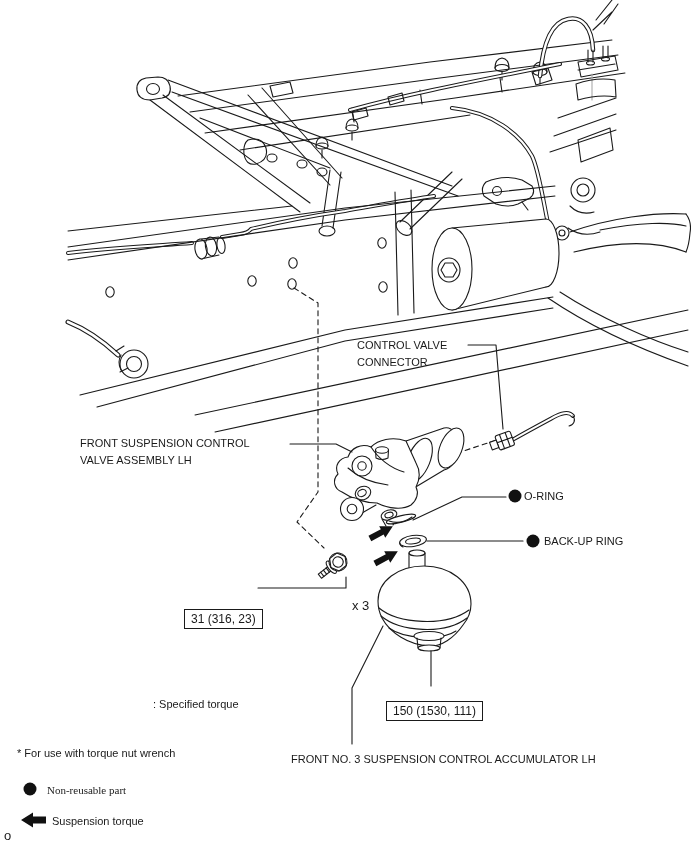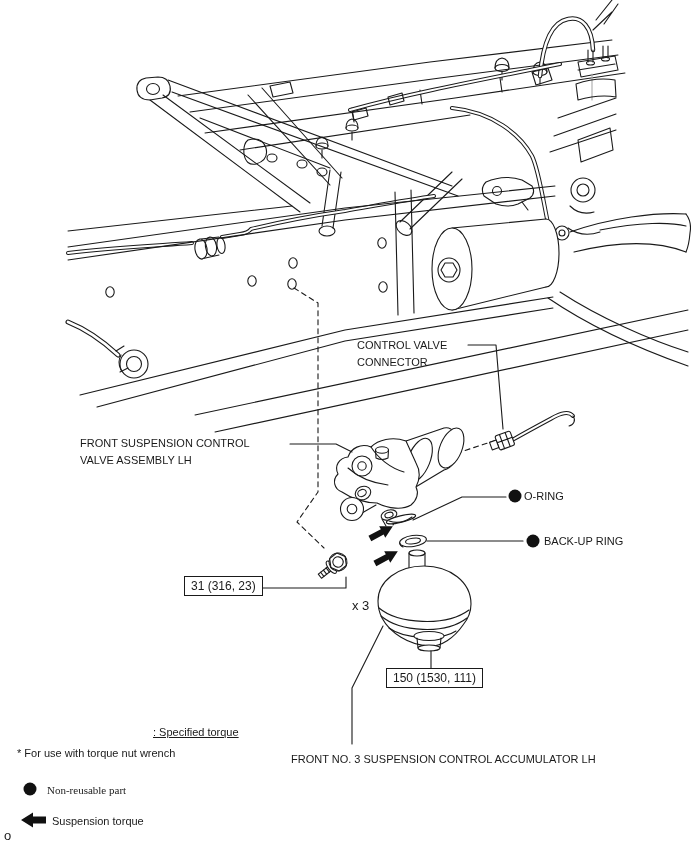--- a/index.html
+++ b/index.html
@@ -4,21 +4,21 @@
 <style>
   html,body{margin:0;padding:0;background:#fff;}
   #canvas{
     position:relative;width:691px;height:855px;background:#ffffff;
     font-family:"Liberation Sans", sans-serif;color:#1a1a1a;overflow:hidden;
   }
   svg{position:absolute;left:0;top:0;}
   .lbl{position:absolute;font-size:11px;line-height:16.5px;white-space:nowrap;color:#1a1a1a;}
   .box{
     position:absolute;border:1.2px solid #1a1a1a;background:#fff;
-    font-size:12px;line-height:14px;padding:2px 6px;white-space:nowrap;color:#1a1a1a;
+    font-size:12px;line-height:14px;padding:2px 6px;white-space:nowrap;color:#1a1a1a;margin-top:33px;
   }
   .stroke{stroke:#1a1a1a;fill:none;stroke-width:1.1;stroke-linecap:round;stroke-linejoin:round;}
   .fillw{fill:#ffffff;}
   .dash{stroke-dasharray:5 4;}
   .tubeB{stroke:#1a1a1a;fill:none;stroke-linecap:round;stroke-linejoin:round;}
   .tubeW{stroke:#ffffff;fill:none;stroke-linecap:round;stroke-linejoin:round;}
 </style>
 </head>
 <body>
 
@@ -269,21 +269,21 @@
   <div class="lbl" style="left:544px;top:533px;">BACK-UP RING</div>
 
   <div class="lbl" style="left:352px;top:558px;font-size:13px;margin-top:40px;">x 3</div>
 
   <div class="box" style="left:184px;top:576px;">31 (316, 23)</div>
 
   <div class="box" style="left:386px;top:668px;">150 (1530, 111)</div>
 
   <div class="lbl" style="left:283px;top:751px;margin-left:8px;">FRONT NO. 3 SUSPENSION CONTROL ACCUMULATOR LH</div>
 
-  <div class="lbl" style="left:153px;top:724px;text-decoration:underline;">: Specified torque</div>
+  <div class="lbl" style="left:153px;top:696px;">: Specified torque</div>
 
   <div class="lbl" style="left:17px;top:745px;">* For use with torque nut wrench</div>
 
   <div class="lbl" style="left:47px;top:782px;font-family:Liberation Serif, serif;">Non-reusable part</div>
 
   <div class="lbl" style="left:52px;top:813px;">Suspension torque</div>
 
   <div class="lbl" style="left:4px;top:828px;font-size:13px;">o</div>
 
 </div>

